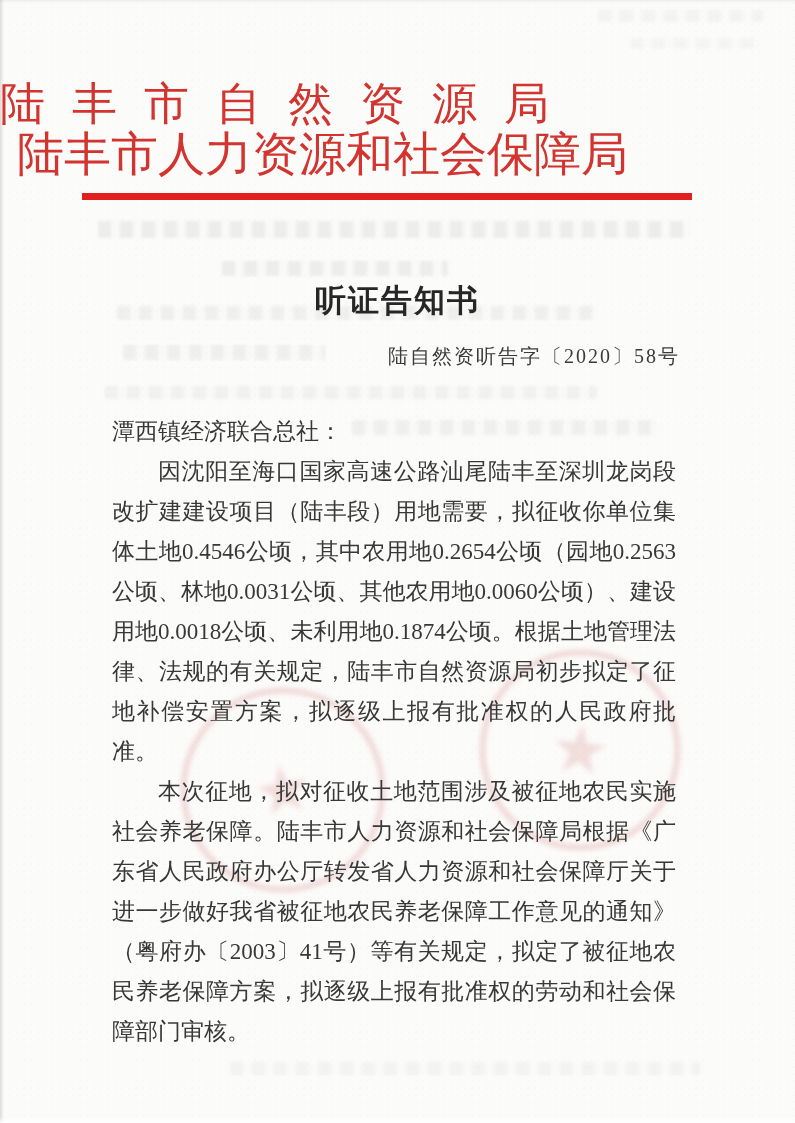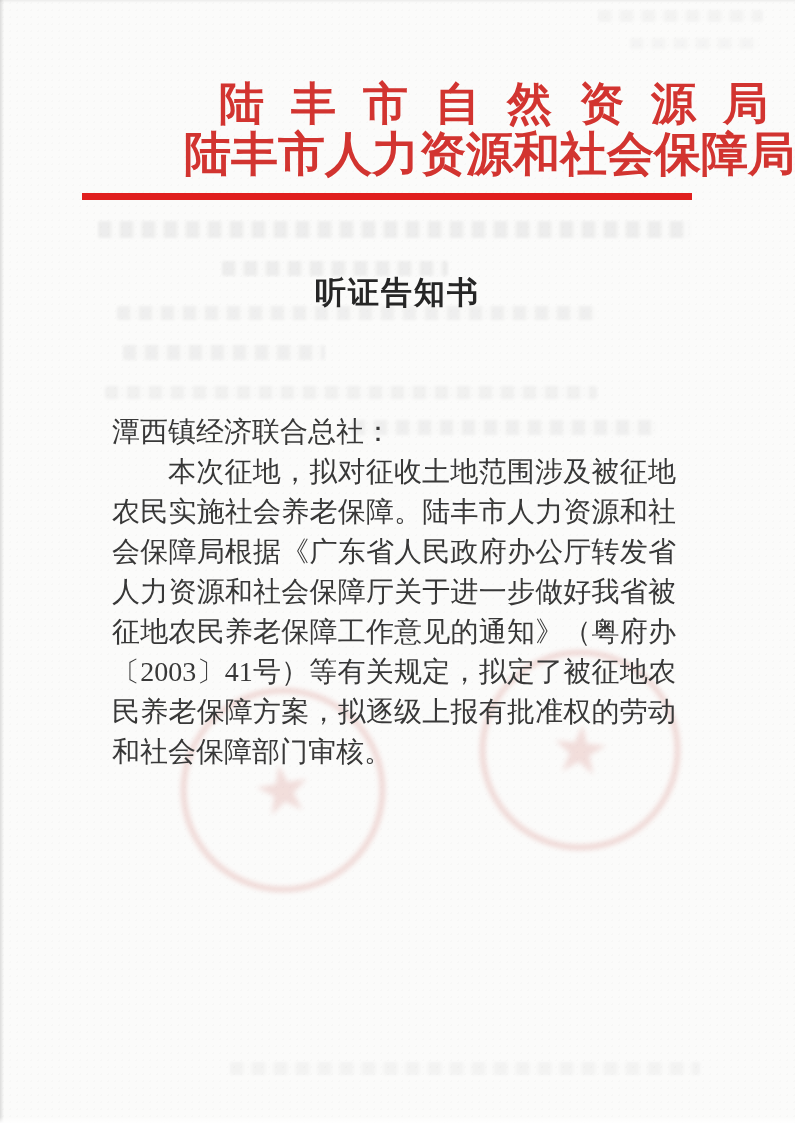--- a/index.html
+++ b/index.html
@@ -15,36 +15,36 @@
   }
   
   .edge-left{position:absolute;left:0;top:0;bottom:0;width:4px;
     background:linear-gradient(90deg,rgba(0,0,0,0.12),rgba(0,0,0,0));}
   .edge-top{position:absolute;left:0;top:0;right:0;height:3px;
     background:linear-gradient(180deg,rgba(0,0,0,0.06),rgba(0,0,0,0));}
   .edge-bottom{position:absolute;left:0;bottom:0;right:0;height:6px;
     background:linear-gradient(0deg,rgba(255,255,255,0.9),rgba(255,255,255,0));}
 
   
-  .org-line{position:absolute;left:0;right:0;text-align:right;
-    color:var(--accent-red,#d23430);font-weight:bold;line-height:1;
+  .org-line{position:absolute;left:0;right:0;text-align:left;
+    color:var(--accent-red,#d23430);font-weight:normal;line-height:1;
     font-family:"Liberation Serif","DejaVu Serif",serif;}
   .org-line1{top:82px;font-size:45px;letter-spacing:27px;}
   .org-line2{top:131px;font-size:47px;letter-spacing:0px;margin-left:17px;}
   .red-rule{position:absolute;top:193px;left:82px;width:610px;height:7px;
     background:var(--rule-red,#e01f1e);}
 
-  .doc-title{position:absolute;top:271px;left:0;right:0;margin:4px;
+  .doc-title{position:absolute;top:271px;left:0;right:0;margin:12px;
     text-align:center;font-size:31px;font-weight:700;letter-spacing:2px;
     color:#262626;font-family:"Liberation Sans","DejaVu Sans",sans-serif;line-height:1.15;}
   .doc-number{position:absolute;top:344px;right:115px;
     font-size:20px;letter-spacing:2px;color:#3b3b3b;line-height:1.2;}
 
   .body-text{position:absolute;top:412px;left:112px;width:564px;z-index:3;
-    font-size:28px;line-height:40px;color:#383838;text-align:justify;}
+    font-size:23px;line-height:40px;color:#383838;text-align:justify;}
   .body-text p{margin:0;}
   .para{text-indent:2em;}
 
   
   .seal{position:absolute;border-radius:50%;z-index:1;
     border:5px solid var(--seal-red,#cc6e66);
     opacity:0.28;filter:blur(2.5px);
     display:flex;align-items:center;justify-content:center;}
   .seal-left{left:181px;top:688px;width:194px;height:194px;transform:rotate(-10deg);}
   .seal-right{left:480px;top:650px;width:190px;height:190px;transform:rotate(6deg);}
@@ -83,19 +83,21 @@
     <span class="star">★</span>
   </div>
 
   <header>
     <div class="org-line org-line1">陆丰市自然资源局</div>
     <div class="org-line org-line2">陆丰市人力资源和社会保障局</div>
     <div class="red-rule"></div>
   </header>
 
   <h1 class="doc-title">听证告知书</h1>
+  <div class="doc-number">陆自然资听告字〔2020〕58号</div>
 
   <main class="body-text">
     <p class="addressee">潭西镇经济联合总社：</p>
+    <p class="para">因沈阳至海口国家高速公路汕尾陆丰至深圳龙岗段改扩建建设项目（陆丰段）用地需要，拟征收你单位集体土地0.4546公顷，其中农用地0.2654公顷（园地0.2563公顷、林地0.0031公顷、其他农用地0.0060公顷）、建设用地0.0018公顷、未利用地0.1874公顷。根据土地管理法律、法规的有关规定，陆丰市自然资源局初步拟定了征地补偿安置方案，拟逐级上报有批准权的人民政府批准。</p>
     <p class="para">本次征地，拟对征收土地范围涉及被征地农民实施社会养老保障。陆丰市人力资源和社会保障局根据《广东省人民政府办公厅转发省人力资源和社会保障厅关于进一步做好我省被征地农民养老保障工作意见的通知》（粤府办〔2003〕41号）等有关规定，拟定了被征地农民养老保障方案，拟逐级上报有批准权的劳动和社会保障部门审核。</p>
   </main>
 
 </div>
 
 </body></html>

